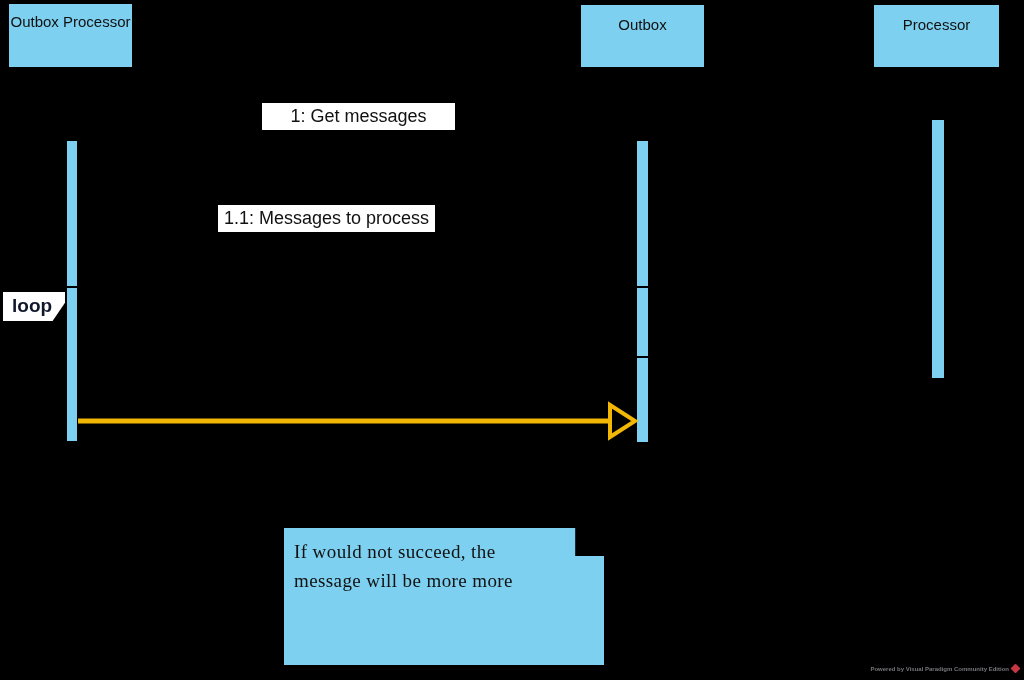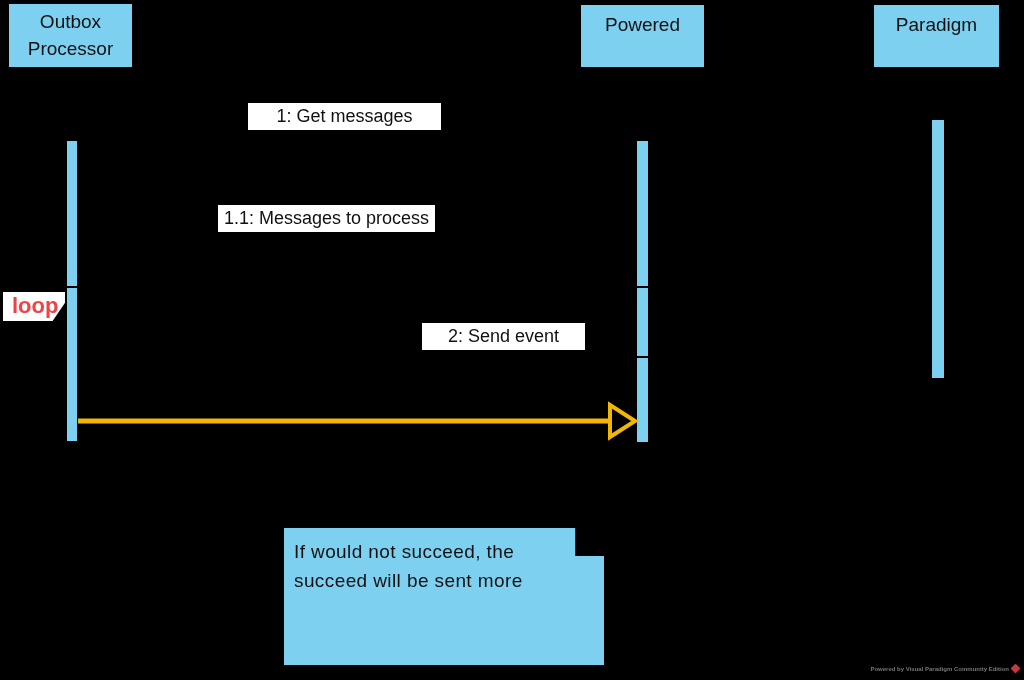--- a/index.html
+++ b/index.html
@@ -15,21 +15,21 @@
     background: #000000;
     overflow: hidden;
   }
   
   .participant {
     position: absolute;
     background: #7DD0F0;
     border: 1px solid #000000;
     box-sizing: border-box;
     color: #111111;
-    font-size: 19px;
+    font-size: 15px;
     text-align: center;
   }
   .participant .pname {
     display: block;
     line-height: 27px;
   }
   #p-outbox-processor { left: 8px;  top: 3px; width: 125px; height: 65px; padding-top: 4px; }
   #p-outbox           { left: 580px; top: 4px; width: 125px; height: 64px; padding-top: 6px; }
   #p-eventbus         { left: 873px; top: 4px; width: 127px; height: 64px; padding-top: 6px; }
 
@@ -48,34 +48,34 @@
   .msg-label {
     position: absolute;
     background: #FFFFFF;
     color: #111111;
     font-size: 18px;
     display: flex;
     align-items: center;
     justify-content: center;
     white-space: nowrap;
   }
-  #msg1 { left: 248px; top: 103px; width: 193px; height: 27px; }
+  #msg1 { left: 262px; top: 103px; width: 193px; height: 27px; }
   #msg2 { left: 218px; top: 205px; width: 217px; height: 27px; }
   #msg3 { left: 422px; top: 323px; width: 163px; height: 27px; }
   #msg4 { left: 192px; top: 382px; width: 290px; height: 28px; }
 
   
   .loop-pentagon {
     position: absolute;
     left: 3px; top: 292px;
     width: 62px; height: 29px;
     background: #FFFFFF;
-    color: #ef4444;
+    color: #0f172a;
     font-weight: bold;
-    font-size: 22px;
+    font-size: 19px;
     line-height: 27px;
     padding-left: 9px;
     box-sizing: border-box;
     clip-path: polygon(0 0, 100% 0, 100% 37%, 80% 100%, 0 100%);
   }
 
   
   .arrow-svg {
     position: absolute;
     left: 70px; top: 398px;
@@ -87,20 +87,21 @@
     position: absolute;
     left: 284px; top: 528px;
     width: 320px; height: 137px;
     background: #7DD0F0;
     clip-path: polygon(0 0, 91% 0, 91% 20.5%, 100% 20.5%, 100% 100%, 0 100%);
     color: #111111;
     font-size: 19px;
     letter-spacing: 0.4px;
     padding: 9px 0 0 10px;
     box-sizing: border-box;
+    font-family: Liberation Serif, serif;
   }
   .note .note-line { line-height: 29px; }
 
   
   .watermark {
     position: absolute;
     right: 5px; bottom: 8px;
     display: flex;
     align-items: center;
     gap: 3px;
@@ -120,49 +121,48 @@
 </style>
 </head>
 <body>
 
 <div class="canvas">
 
   <div class="participant" id="p-outbox-processor">
     <span class="pname">Outbox Processor</span>
   </div>
   <div class="participant" id="p-outbox">
-    <span class="pname">Powered</span>
+    <span class="pname">Outbox</span>
   </div>
   <div class="participant" id="p-eventbus">
-    <span class="pname">Paradigm</span>
+    <span class="pname">Processor</span>
   </div>
 
   <div class="act-seg op-x" style="top:140px;height:147px;"></div>
   <div class="act-seg op-x" style="top:287px;height:155px;"></div>
 
   <div class="act-seg ob-x" style="top:140px;height:147px;"></div>
   <div class="act-seg ob-x" style="top:287px;height:70px;"></div>
   <div class="act-seg ob-x" style="top:357px;height:86px;"></div>
 
   <div class="act-seg eb-x" style="top:119px;height:260px;"></div>
 
   <div class="msg-label" id="msg1">1: Get messages</div>
   <div class="msg-label" id="msg2">1.1: Messages to process</div>
-  <div class="msg-label" id="msg3">2: Send event</div>
 
   <div class="loop-pentagon">loop</div>
 
   <svg class="arrow-svg" viewBox="0 0 575 48" xmlns="http://www.w3.org/2000/svg">
     <line x1="8" y1="23" x2="540" y2="23" stroke="#F2B705" stroke-width="5"></line>
     <polygon points="540,7 565,23 540,39" fill="none" stroke="#F2B705" stroke-width="4" stroke-linejoin="miter"></polygon>
   </svg>
 
   <div class="note">
     <div class="note-line">If would not succeed, the</div>
-    <div class="note-line">succeed will be sent more</div>
+    <div class="note-line">message will be more more</div>
   </div>
 
   <div class="watermark">
     <span class="wm-text">Powered by Visual Paradigm Community Edition</span>
     <span class="wm-logo"></span>
   </div>
 
 </div>
 
 </body></html>

